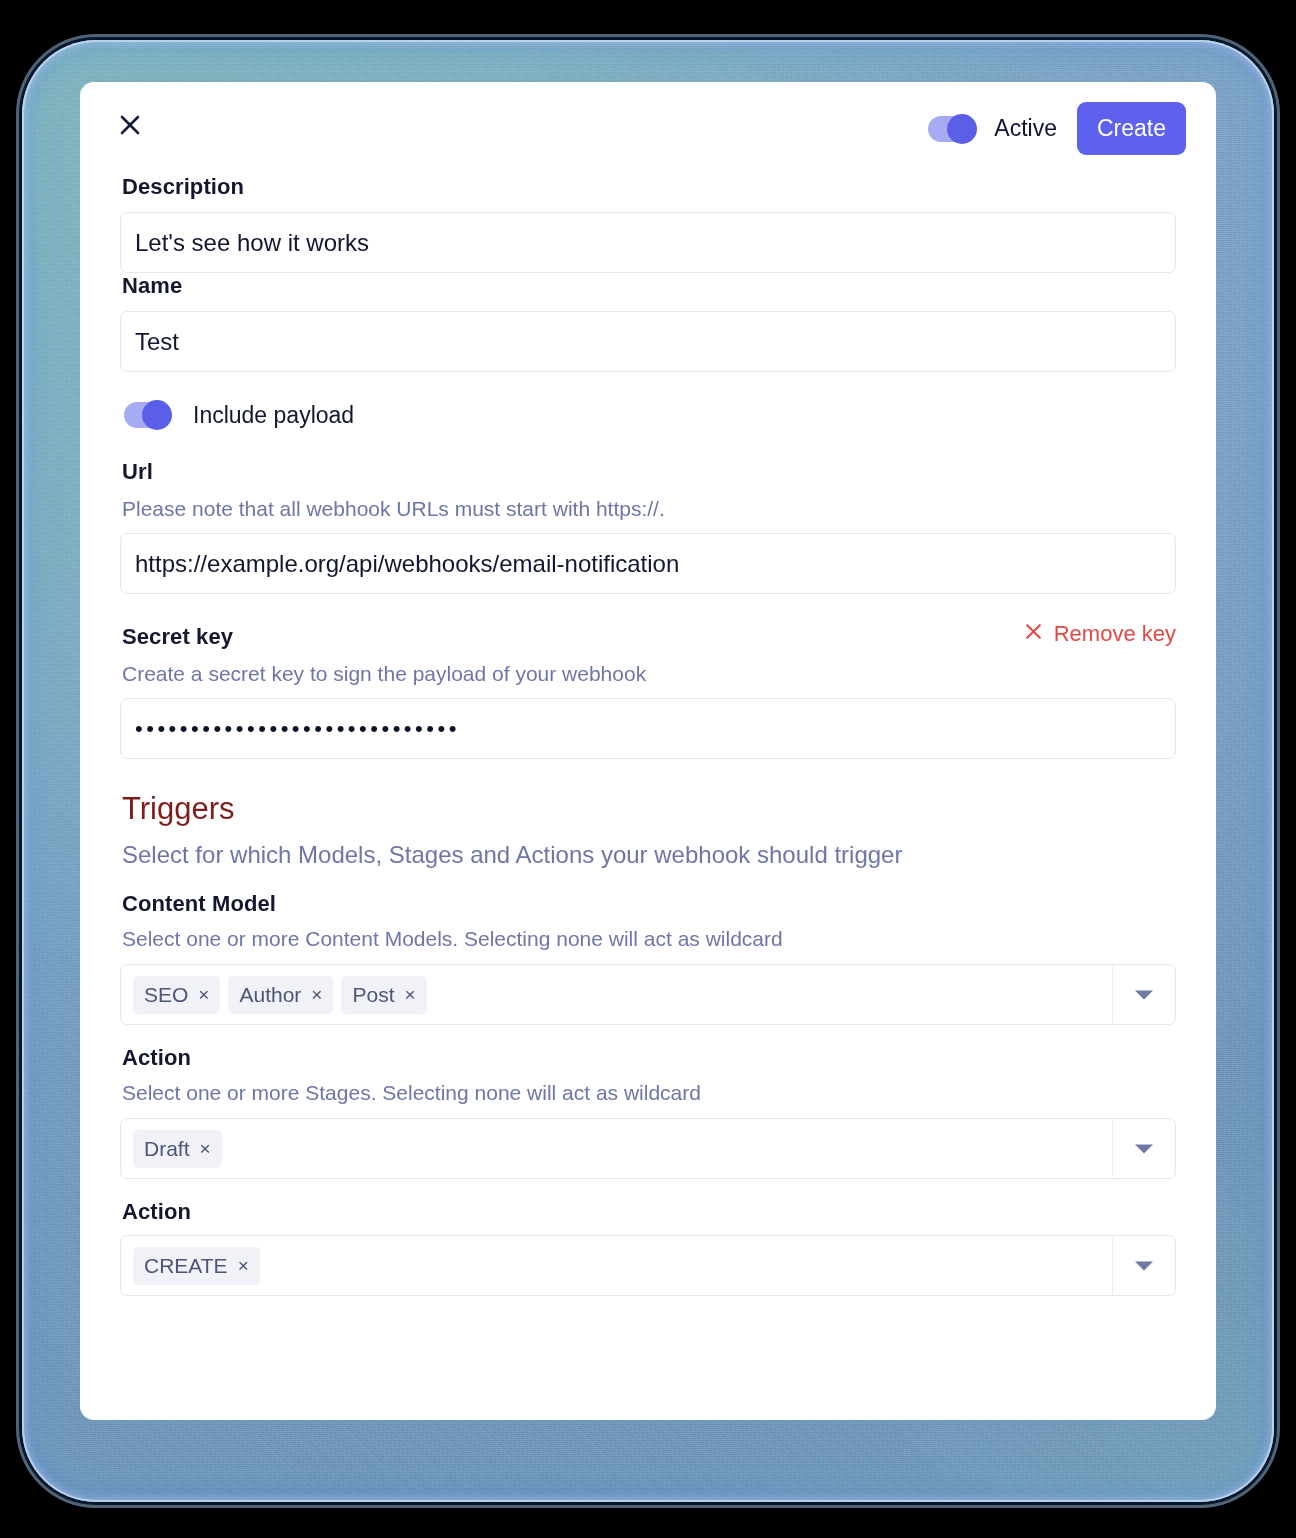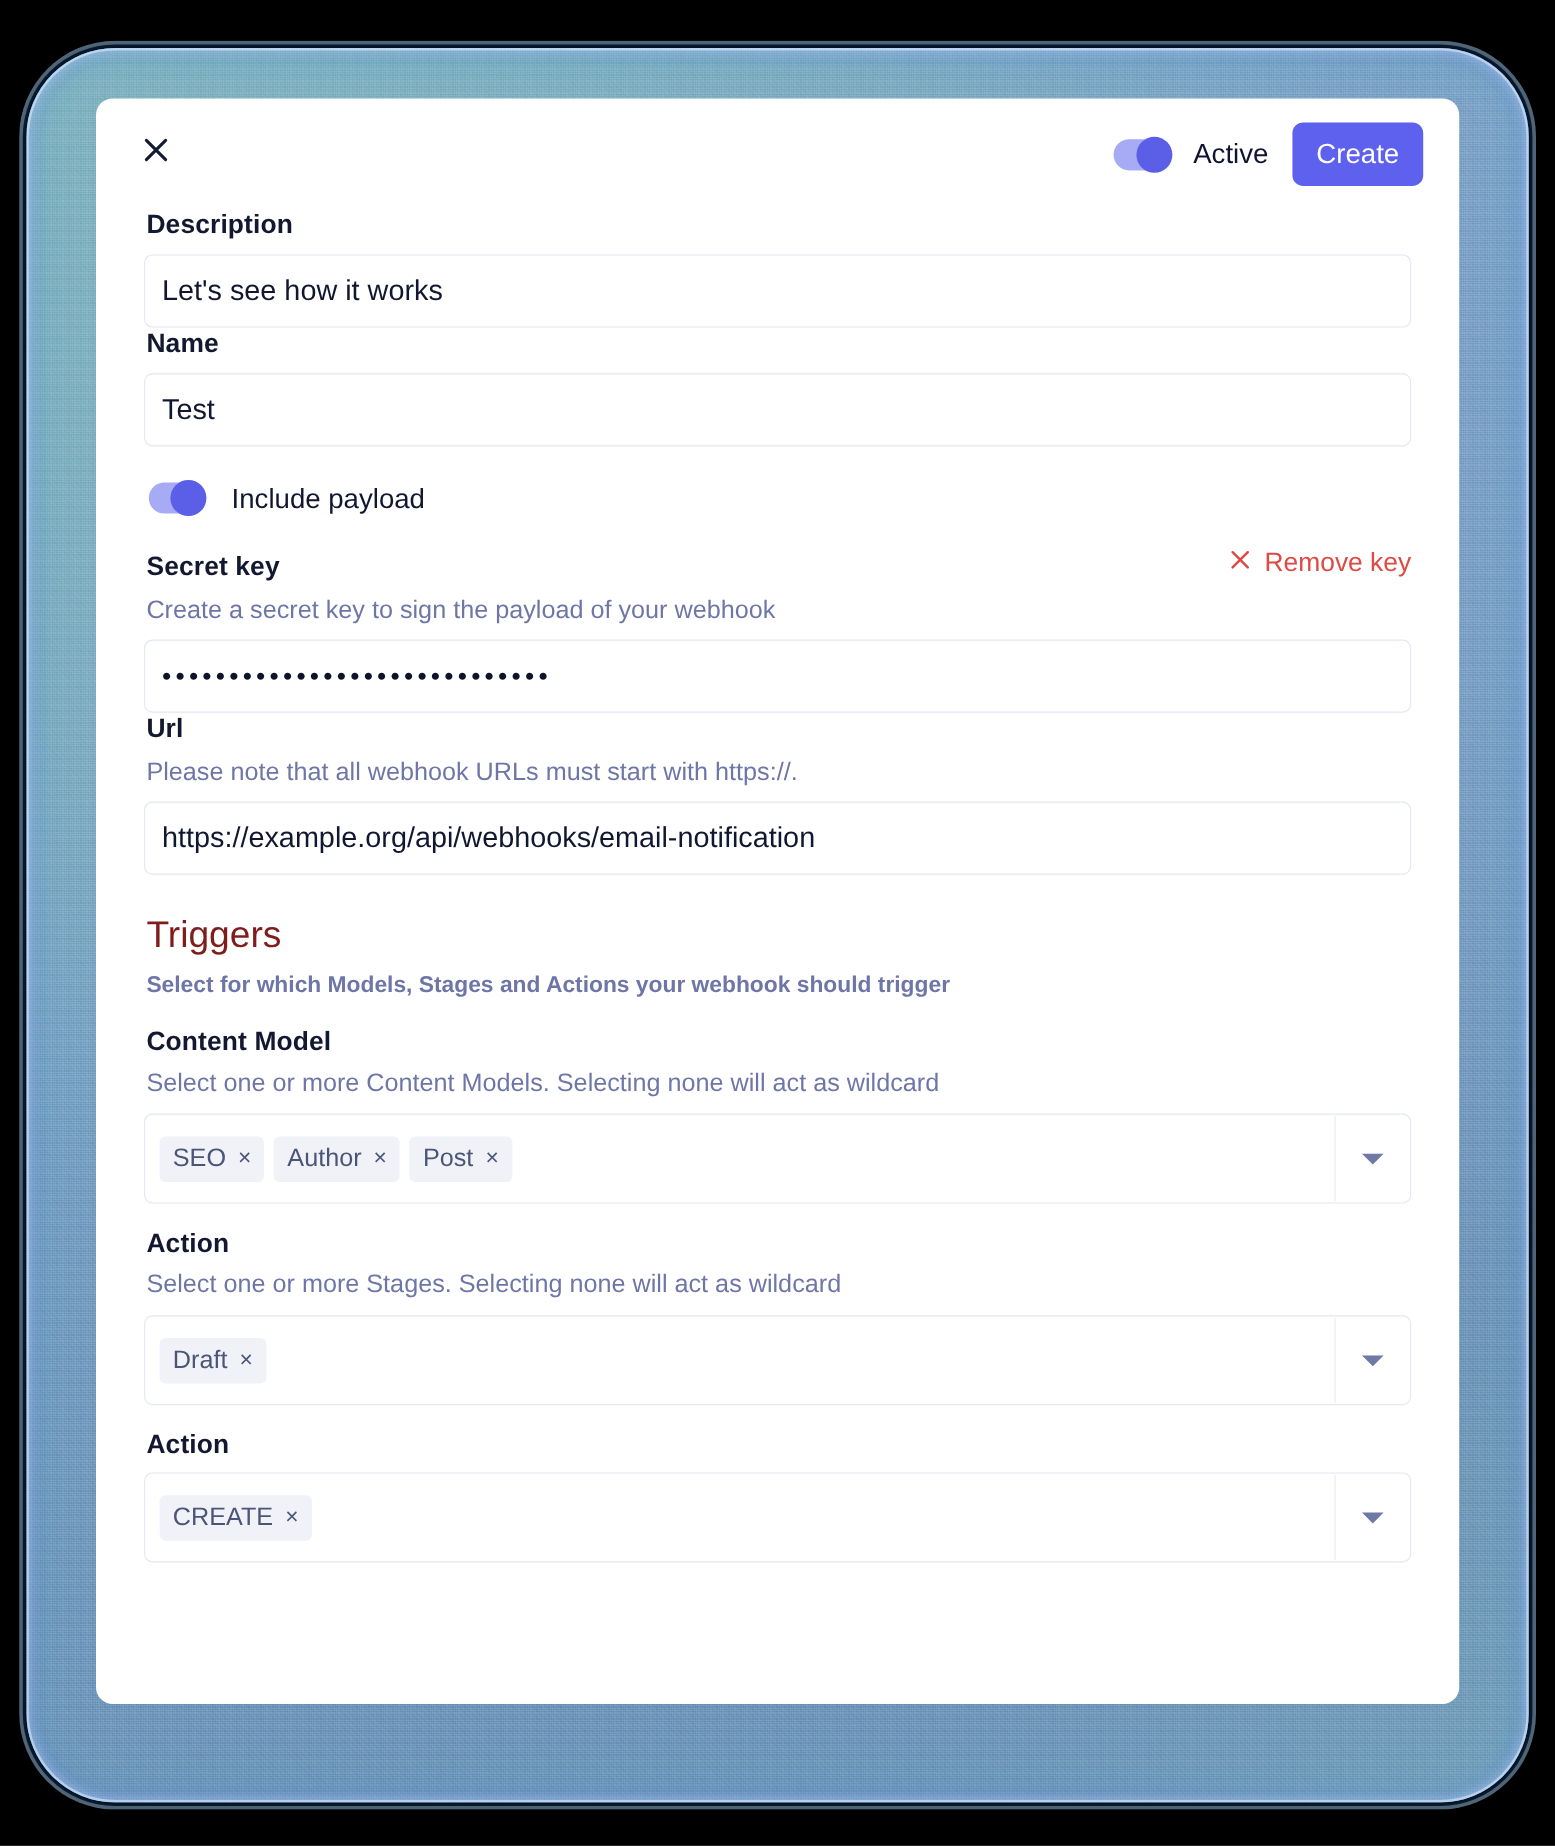--- a/index.html
+++ b/index.html
@@ -225,35 +225,34 @@
     margin-top: -3px;
   }
 
   .triggers-title {
     font-size: 31px;
     color: #7f1d1d;
     margin: 32px 0 14px 2px;
     font-weight: normal;
   }
   .triggers-sub {
-    font-size: 19px;
+    font-size: 24px;
     color: #6e76a8;
     margin: 0 0 22px 2px;
-    font-weight: bold;
   }
 
   .group { margin-bottom: 20px; }
   .group .label { margin-bottom: 10px; }
   .group .hint { margin-bottom: 13px; }
 
   .multiselect {
     position: relative;
     box-sizing: border-box;
     width: 100%;
-    height: 75px;
+    height: 61px;
     border: 1px solid #e4e8f1;
     border-radius: 7px;
     background: #ffffff;
     display: flex;
     align-items: center;
     padding: 0 8px;
     cursor: pointer;
   }
   .chips {
     display: flex;
@@ -335,41 +334,41 @@
     </div>
 
     <div class="payload-row">
       <div class="toggle">
         <div class="knob"></div>
       </div>
       <span class="payload-label">Include payload</span>
     </div>
 
     <div>
+      <div class="label">Url</div>
+      <div class="hint">Please note that all webhook URLs must start with https://.</div>
+      <div class="field spacer-b">https://example.org/api/webhooks/email-notification</div>
+    </div>
+
+    <div>
       <div class="secret-head">
         <div class="label">Secret key</div>
         <button class="remove-key">
           <span>
             <svg width="19" height="19" viewBox="0 0 24 24" fill="none">
               <path d="M4 4 L20 20 M20 4 L4 20" stroke="#DF4A44" stroke-width="2.6" stroke-linecap="round"></path>
             </svg>
           </span>
           <span>Remove key</span>
         </button>
       </div>
       <div class="hint">Create a secret key to sign the payload of your webhook</div>
       <div class="field">
         <span class="dots">•••••••••••••••••••••••••••••</span>
       </div>
-    </div>
-
-    <div>
-      <div class="label">Url</div>
-      <div class="hint">Please note that all webhook URLs must start with https://.</div>
-      <div class="field spacer-b">https://example.org/api/webhooks/email-notification</div>
     </div>
 
     <h2 class="triggers-title">Triggers</h2>
     <div class="triggers-sub">Select for which Models, Stages and Actions your webhook should trigger</div>
 
     <div class="group">
       <div class="label">Content Model</div>
       <div class="hint">Select one or more Content Models. Selecting none will act as wildcard</div>
       <div class="multiselect">
         <div class="chips">

